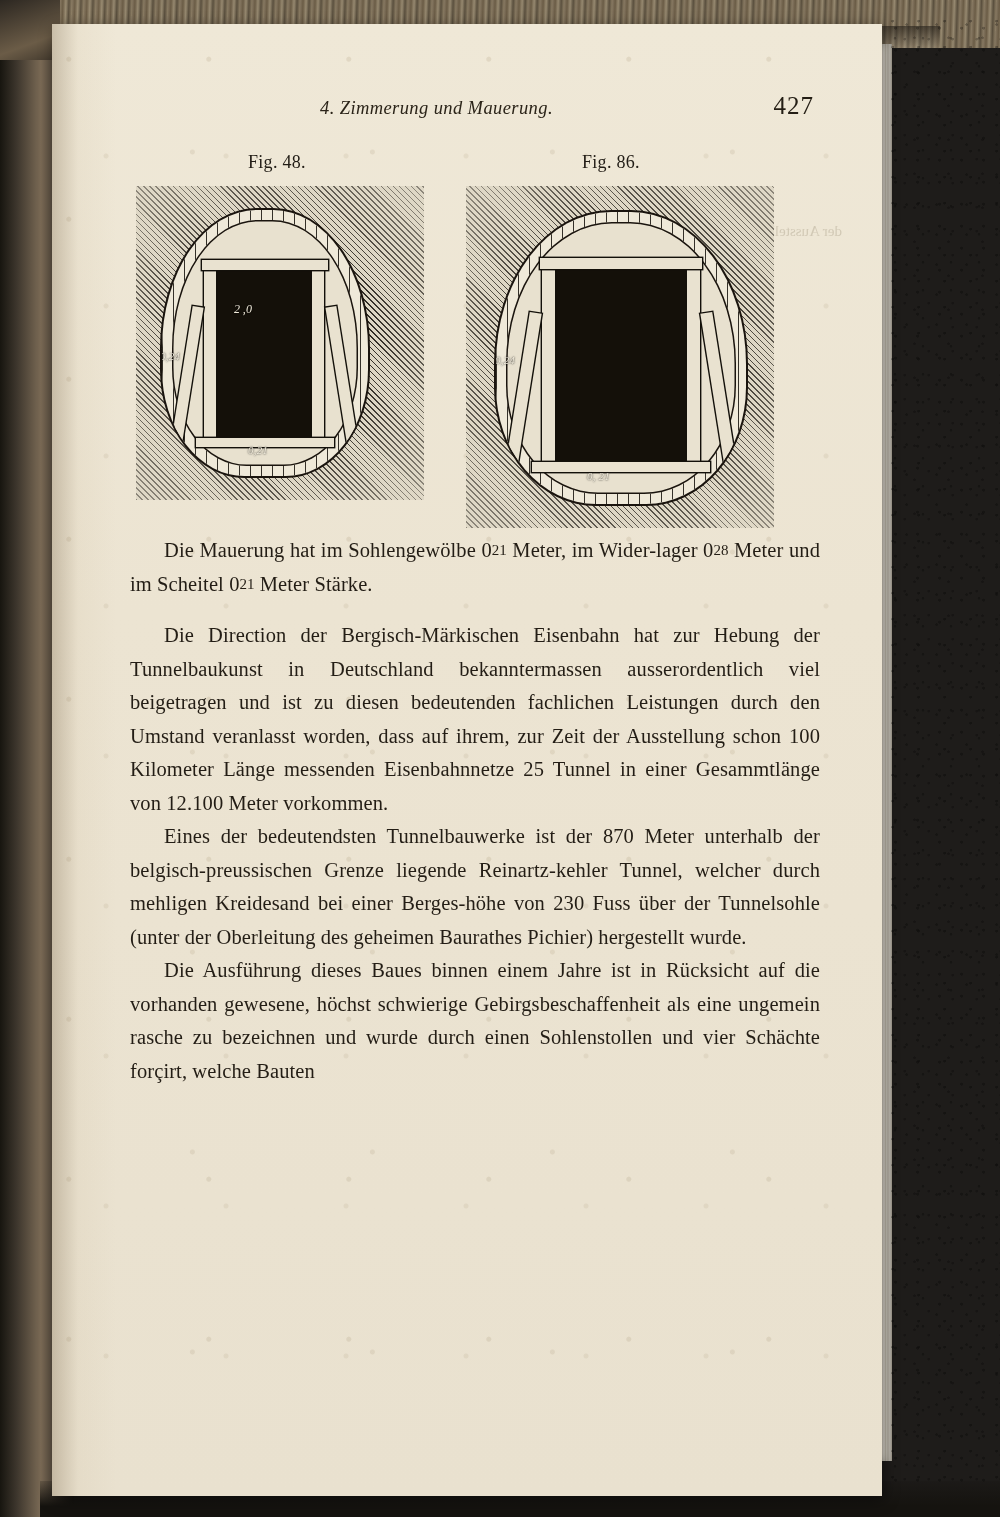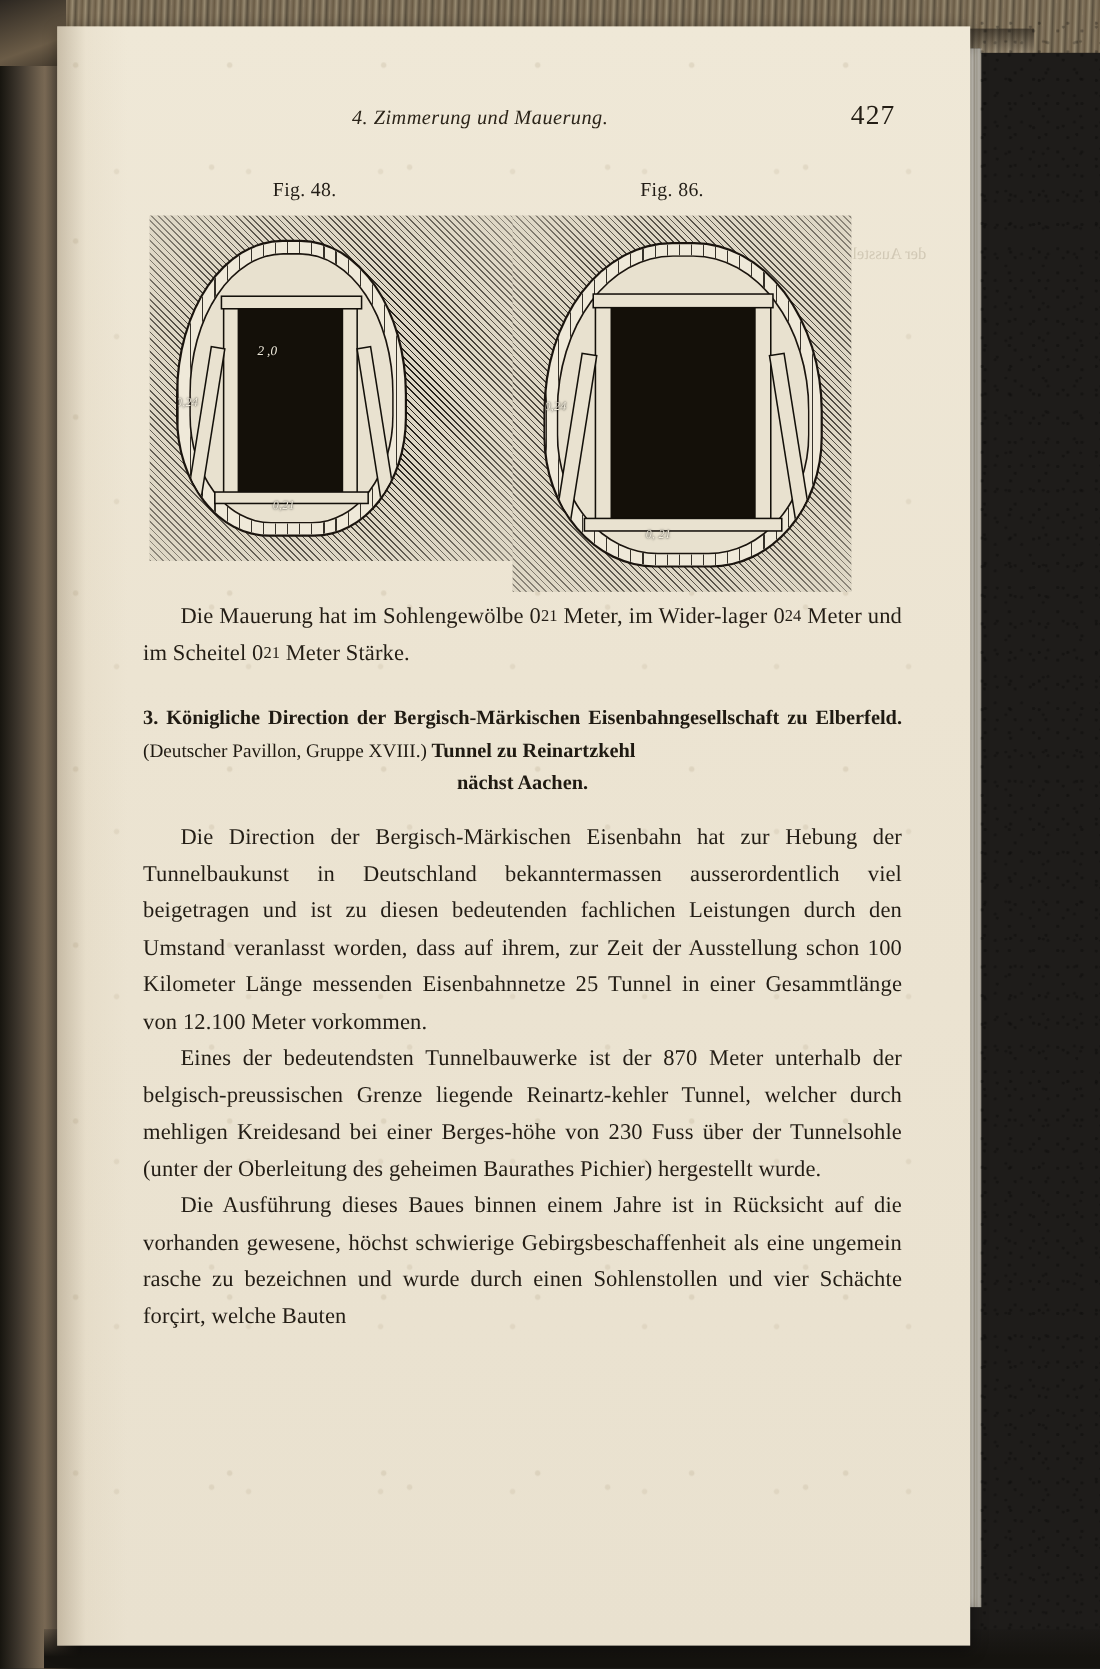--- a/index.html
+++ b/index.html
@@ -165,21 +165,21 @@
     top: -6px;
     font-size: 25px;
     letter-spacing: 1px;
     color: #241e15;
   }
 
   
   .fig-captions {
     position: relative;
     height: 26px;
-    margin-top: 30px;
+    margin-top: 20px;
   }
   .fig-cap {
     position: absolute;
     font-size: 18px;
     letter-spacing: .3px;
   }
   .fig-cap.left { left: 118px; }
   .fig-cap.right { left: 452px; }
 
   
@@ -187,21 +187,21 @@
     position: relative;
     height: 330px;
     margin-top: 8px;
   }
   .fig-box {
     position: absolute;
     top: 0;
     background: #d9d2c0;
     overflow: hidden;
   }
-  .fig-box.left { left: 6px; width: 288px; height: 314px; padding-left: 44px; }
+  .fig-box.left { left: 6px; width: 288px; height: 314px; }
   .fig-box.right { left: 336px; width: 308px; height: 342px; }
 
   
   .hatch {
     position: absolute; inset: 0;
     background:
       repeating-linear-gradient(45deg,
         #16120d 0px, #16120d 1.1px, #ddd6c4 1.1px, #ddd6c4 4.2px);
     opacity: .92;
   }
@@ -356,29 +356,23 @@
             <div class="strut" style="left:216px; top:100px; width:12px; height:150px; transform:rotate(-9deg);"></div>
             <div class="strut" style="left:44px; top:46px; width:162px; height:11px;"></div>
             <div class="strut" style="left:36px; top:250px; width:178px; height:10px;"></div>
             <div class="dim" style="left:-1px; top:142px;">0,24</div>
             <div class="dim" style="left:91px; top:258px;">0, 21</div>
           </div>
         </div>
       </div>
 
       <div class="body-text">
-        <p class="indent"><span>Die Mauerung hat im Sohlengewölbe 0</span><span class="small-num">21</span><span> Meter, im Wider-</span><span>lager 0</span><span class="small-num">24</span><span> Meter und im Scheitel 0</span><span class="small-num">21</span><span> Meter Stärke.</span></p>
-      </div>
-
-      <div class="section-head">
-        <span>3. Königliche Direction der Bergisch-Märkischen Eisenbahngesellschaft zu Elberfeld.</span>
-        <span class="normal">(Deutscher Pavillon, Gruppe XVIII.)</span>
-        <span>Tunnel zu Reinartzkehl</span>
-        <span class="center-line">nächst Aachen.</span>
-      </div>
+        <p class="indent"><span>Die Mauerung hat im Sohlengewölbe 0</span><span class="small-num">21</span><span> Meter, im Wider-</span><span>lager 0</span><span class="small-num">28</span><span> Meter und im Scheitel 0</span><span class="small-num">21</span><span> Meter Stärke.</span></p>
+      </div>
+
 
       <div class="body-text para-block">
         <p class="indent">Die Direction der Bergisch-Märkischen Eisenbahn hat zur Hebung der Tunnelbaukunst in Deutschland bekanntermassen ausserordentlich viel beigetragen und ist zu diesen bedeutenden fachlichen Leistungen durch den Umstand veranlasst worden, dass auf ihrem, zur Zeit der Ausstellung schon 100 Kilometer Länge messenden Eisenbahnnetze 25 Tunnel in einer Gesammtlänge von 12.100 Meter vorkommen.</p>
         <p class="indent">Eines der bedeutendsten Tunnelbauwerke ist der 870 Meter unterhalb der belgisch-preussischen Grenze liegende Reinartz-kehler Tunnel, welcher durch mehligen Kreidesand bei einer Berges-höhe von 230 Fuss über der Tunnelsohle (unter der Oberleitung des geheimen Baurathes Pichier) hergestellt wurde.</p>
         <p class="indent">Die Ausführung dieses Baues binnen einem Jahre ist in Rücksicht auf die vorhanden gewesene, höchst schwierige Gebirgsbeschaffenheit als eine ungemein rasche zu bezeichnen und wurde durch einen Sohlenstollen und vier Schächte forçirt, welche Bauten</p>
       </div>
 
     </div>
   </div>
 </div>

